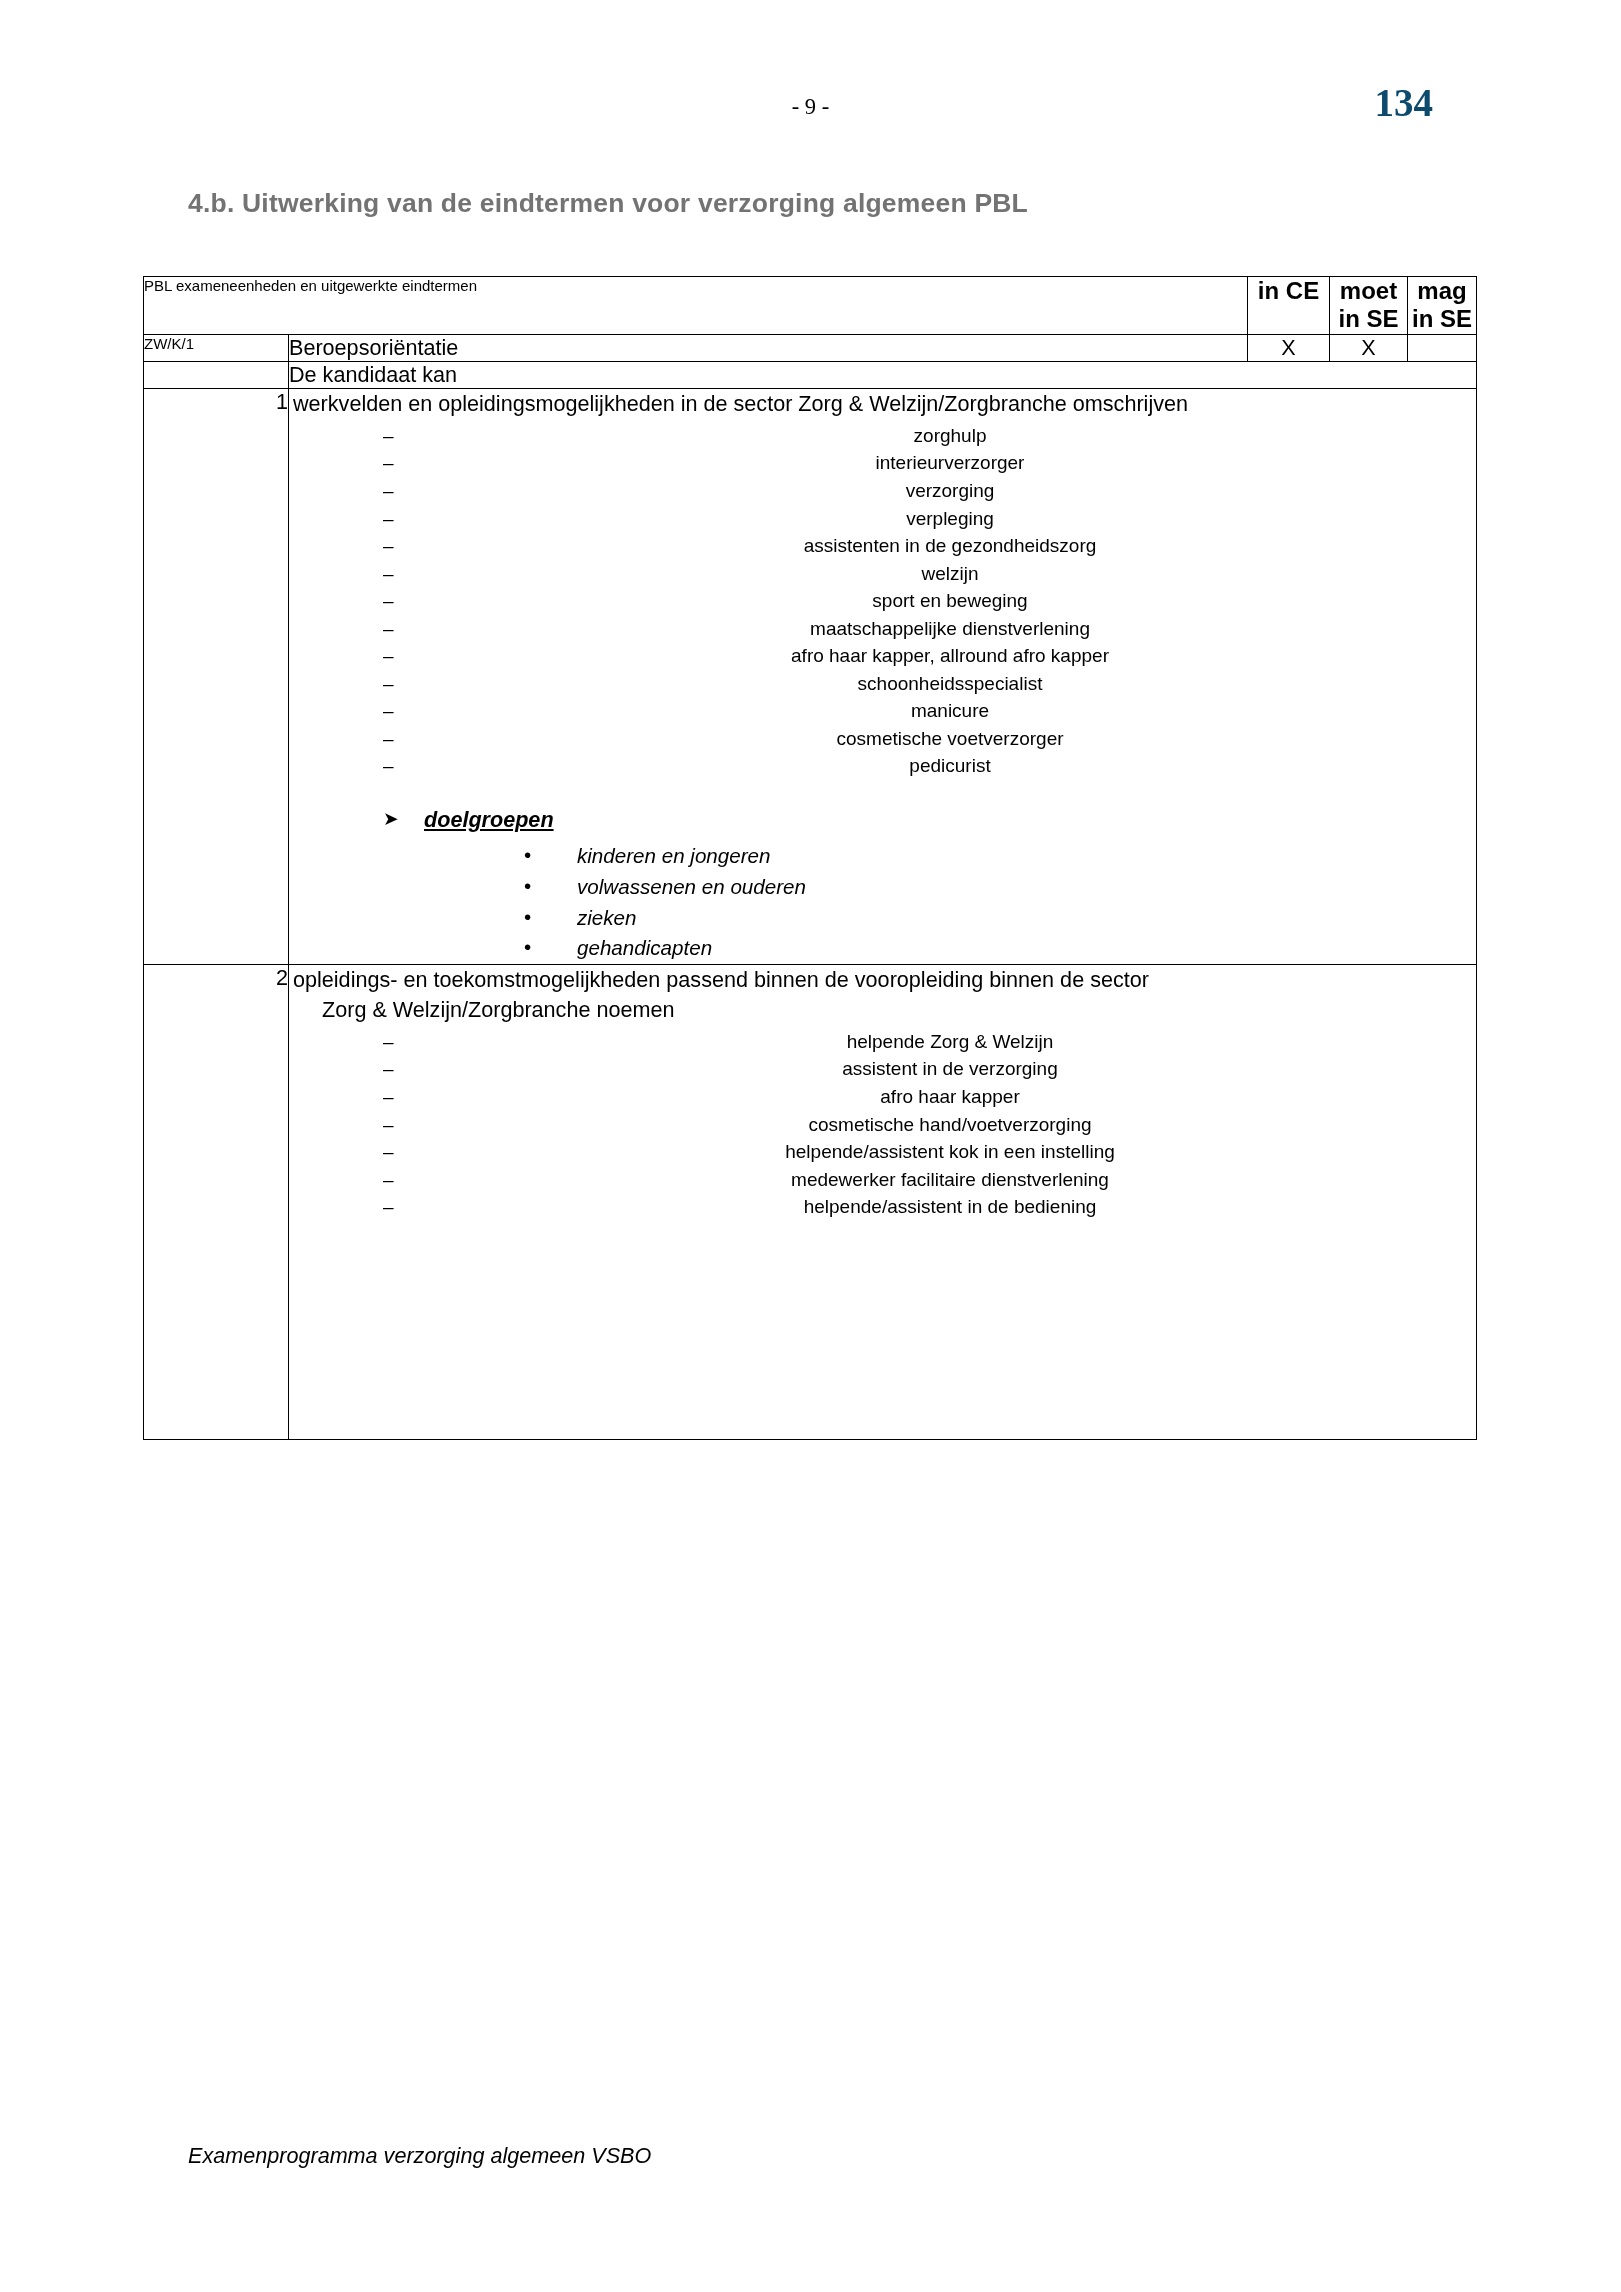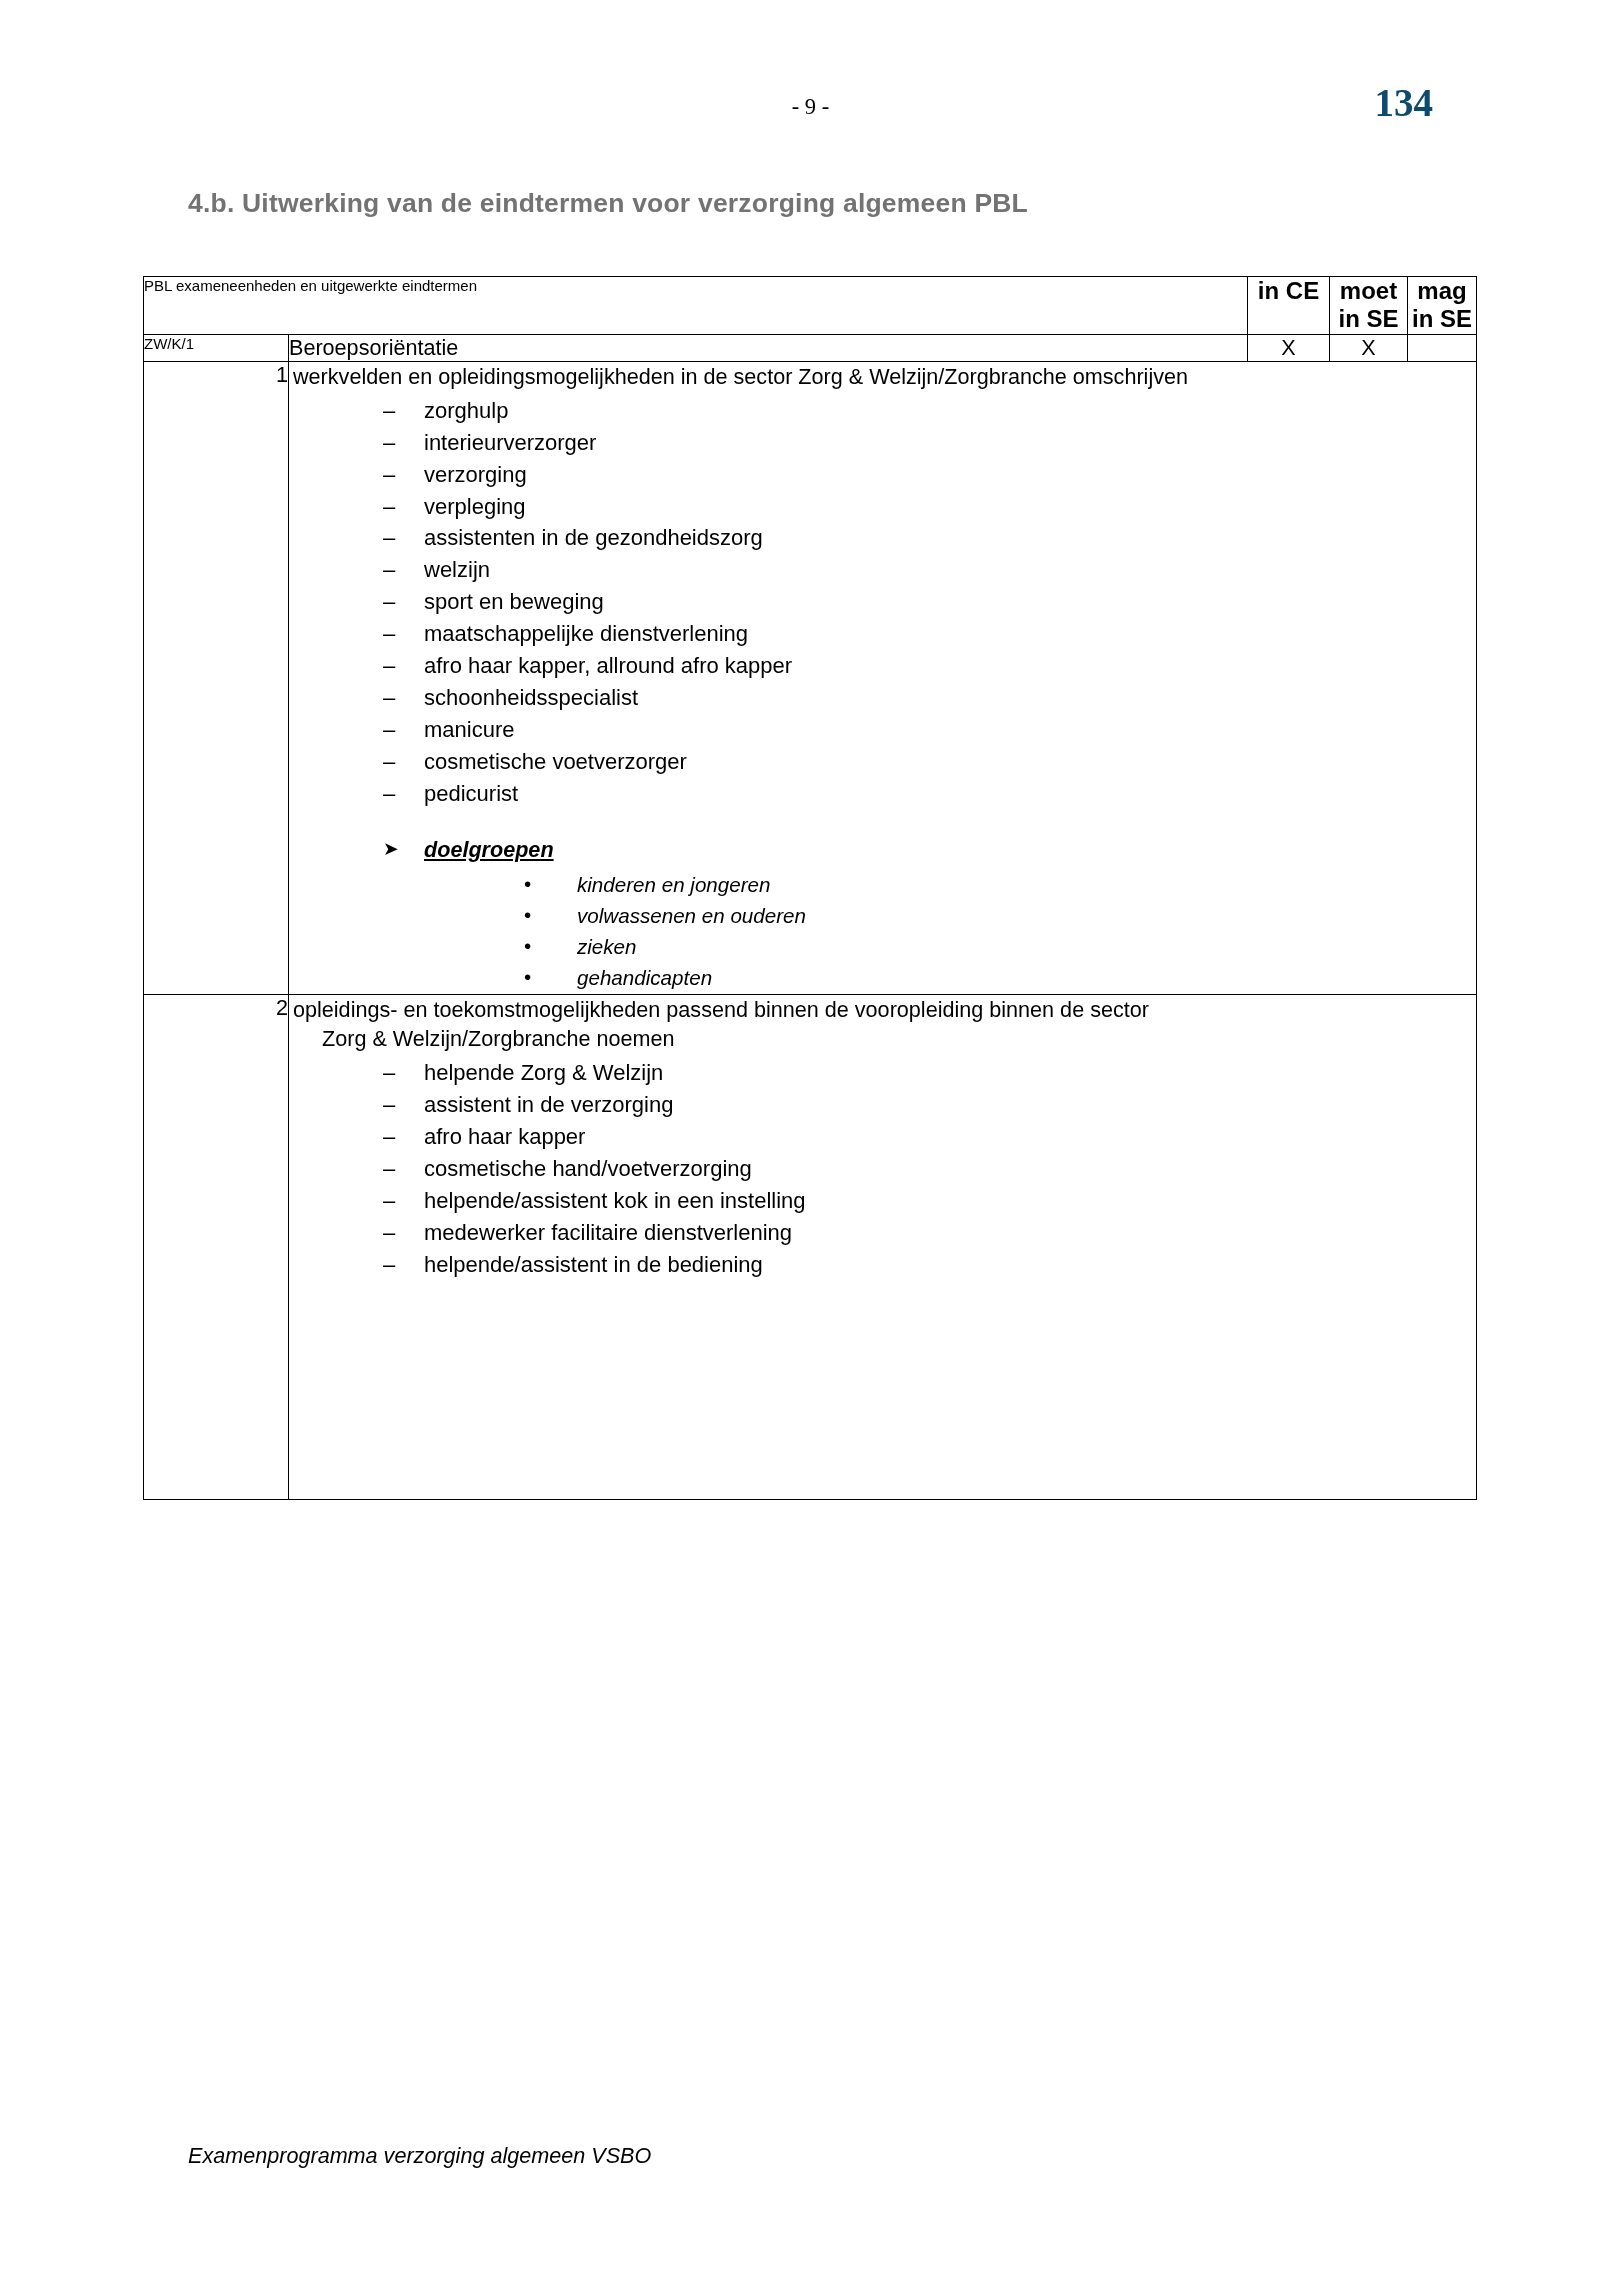--- a/index.html
+++ b/index.html
@@ -125,23 +125,24 @@
     display: block;
     padding-left: 29px;
   }
   ul.dashlist {
     list-style: none;
     margin: 3.9px 0 0 0;
     padding: 0 0 0 94px;
   }
   ul.dashlist > li {
     position: relative;
-    font-size: 22px;
+    font-size: 19px;
     line-height: 1.45;
     padding-left: 41px;
+    text-align: center;
   }
   ul.dashlist > li::before {
     content: "\2013";
     position: absolute;
     left: 0;
     top: 0;
     color: #000;
   }
   .arrow-row {
     position: relative;
@@ -236,20 +237,24 @@
         </tr>
 
         <tr>
           <td class="cell-code">ZW/K/1</td>
           <td class="cell-title">Beroepsoriëntatie</td>
           <td class="cell-x">X</td>
           <td class="cell-x">X</td>
           <td class="cell-x"></td>
         </tr>
 
+        <tr>
+          <td>&nbsp;</td>
+          <td class="cell-kandidaat" colspan="4">De kandidaat kan</td>
+        </tr>
 
         <tr>
           <td class="row-body-num">1</td>
           <td class="body-cell" colspan="4">
             <div class="item-head">
               <span>werkvelden en opleidingsmogelijkheden in de sector Zorg &amp; Welzijn/Zorgbranche</span>
               <span>omschrijven</span>
             </div>
             <ul class="dashlist">
               <li>zorghulp</li>

